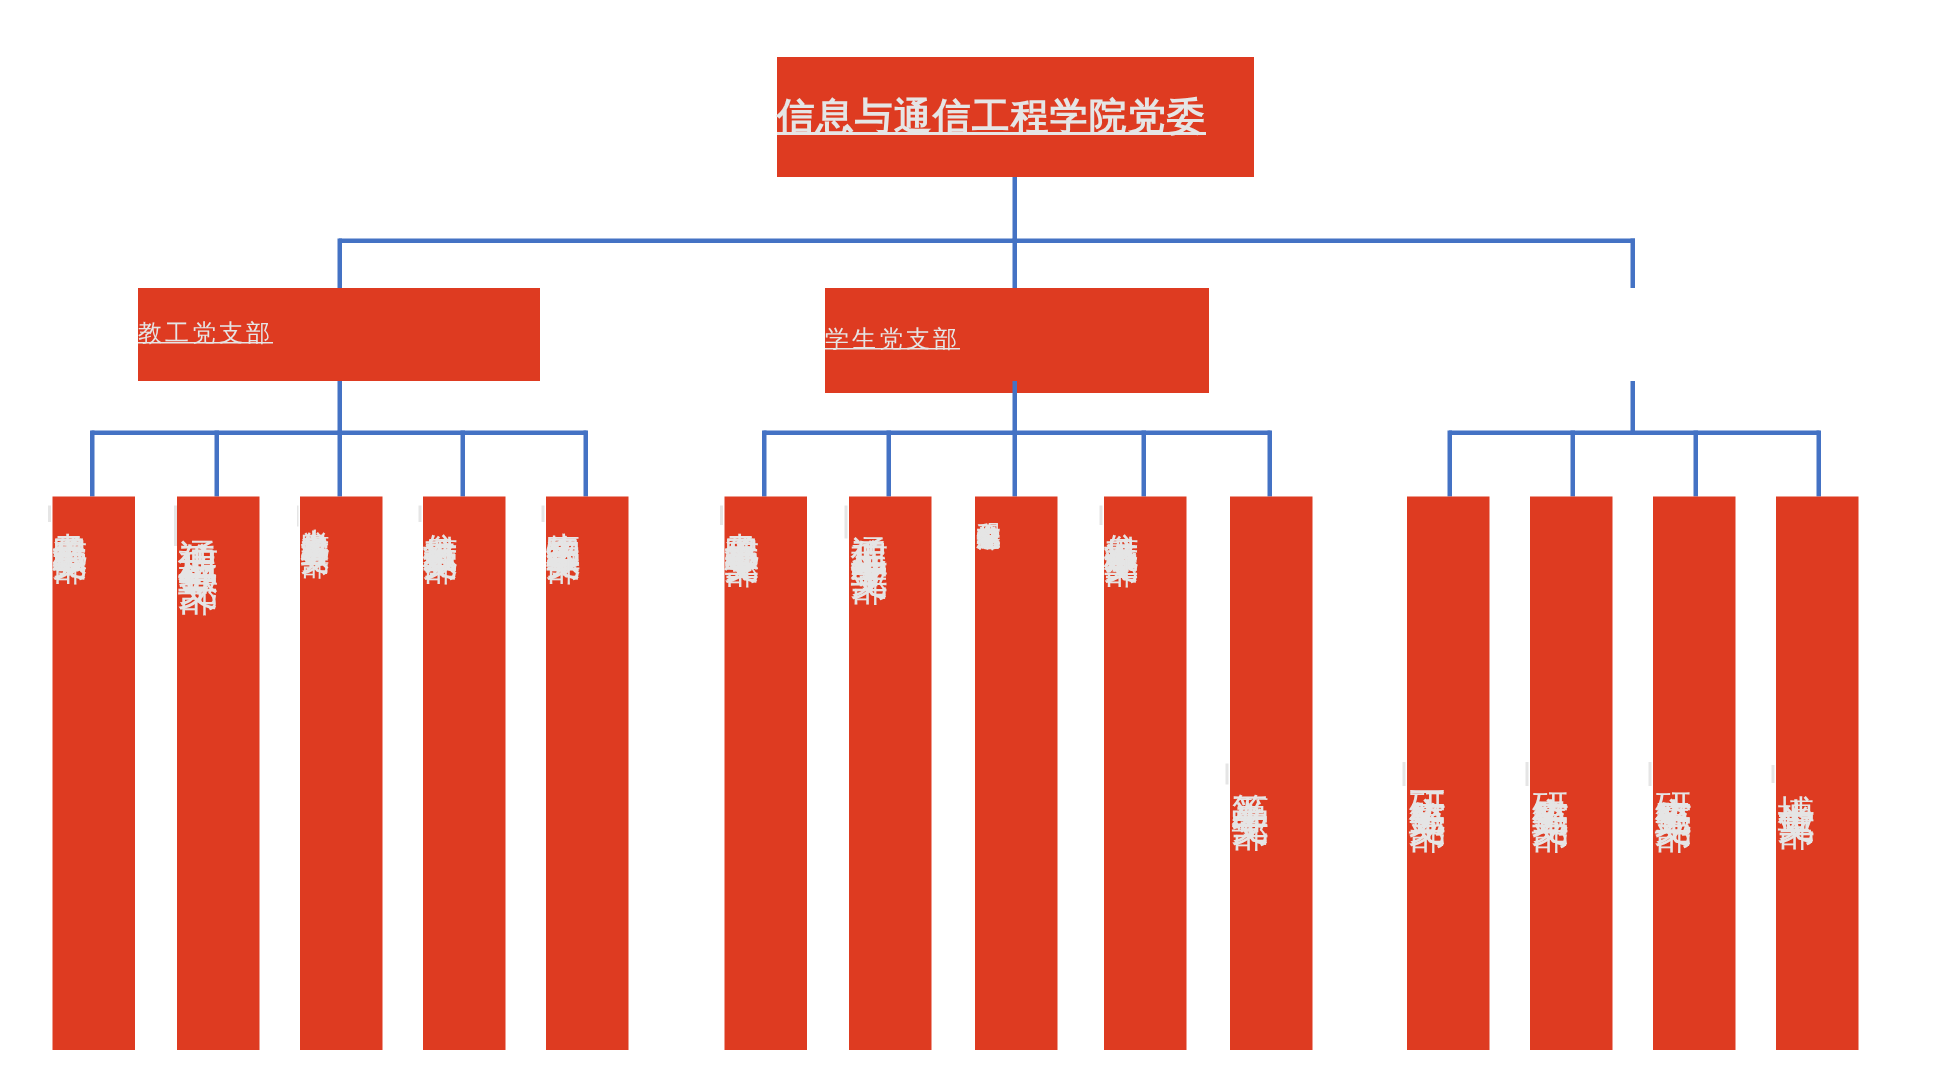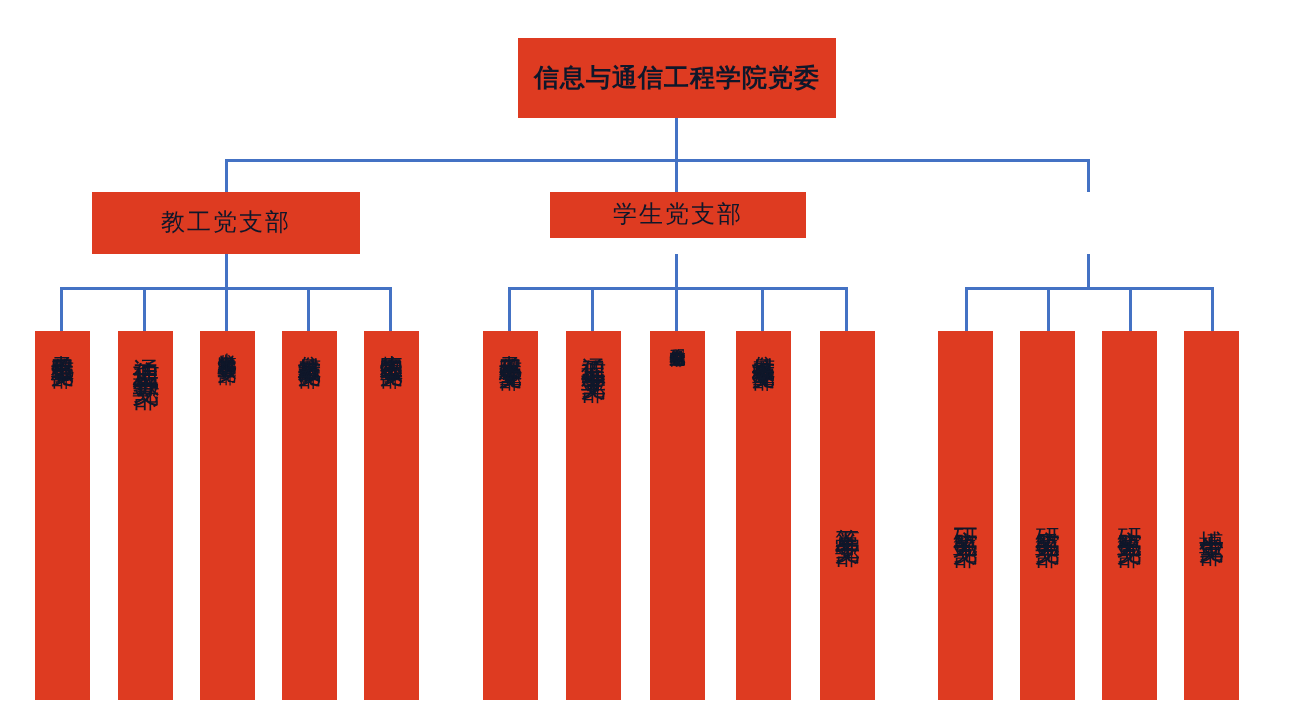--- a/index.html
+++ b/index.html
@@ -21,38 +21,38 @@
     position: absolute;
     background: #4472C4;
   }
   .conn-v { width: 3px; }
   .conn-h { height: 3px; }
 
   
   .node {
     position: absolute;
     background: #DE3B21;
-    color: #0f172a;
+    color: #e5e5e5;
     box-sizing: border-box;
     display: flex;
     align-items: center;
-    justify-content: center;
     text-align: center;
     line-height: 1.05;
+    text-decoration: underline;
   }
 
   .node-root {
     font-size: 25px;
     font-weight: bold;
     letter-spacing: 1px;
     font-family: "DejaVu Sans", "Liberation Sans", sans-serif;
   }
 
   .node-l2 {
-    font-size: 24px;
+    font-size: 16px;
     font-weight: normal;
     letter-spacing: 2px;
     font-family: "Liberation Serif", "DejaVu Serif", serif;
   }
 
   
   .node-leaf {
     align-items: flex-start;
     padding-top: 6px;
   }
@@ -85,21 +85,21 @@
 
   <div class="conn conn-h" style="left:226px; top:159px; width:864px; height:3px;"></div>
 
   <div class="conn conn-v" style="left:225px; top:159px; width:3px; height:33px;"></div>
   <div class="conn conn-v" style="left:675px; top:159px; width:3px; height:33px;"></div>
   <div class="conn conn-v" style="left:1087px; top:159px; width:3px; height:33px;"></div>
 
   <div class="node node-l2" style="left:92px; top:192px; width:268px; height:62px;">
     <span>教工党支部</span>
   </div>
-  <div class="node node-l2" style="left:550px; top:192px; width:256px; height:46px;">
+  <div class="node node-l2" style="left:550px; top:192px; width:256px; height:70px;">
     <span>学生党支部</span>
   </div>
 
   <div class="conn conn-v" style="left:225px; top:254px; width:3px; height:34px;"></div>
   <div class="conn conn-h" style="left:61px; top:287px; width:330px; height:3px;"></div>
   <div class="conn conn-v" style="left:60px; top:287px; width:3px; height:44px;"></div>
   <div class="conn conn-v" style="left:143px; top:287px; width:3px; height:44px;"></div>
   <div class="conn conn-v" style="left:225px; top:287px; width:3px; height:44px;"></div>
   <div class="conn conn-v" style="left:307px; top:287px; width:3px; height:44px;"></div>
   <div class="conn conn-v" style="left:389px; top:287px; width:3px; height:44px;"></div>

